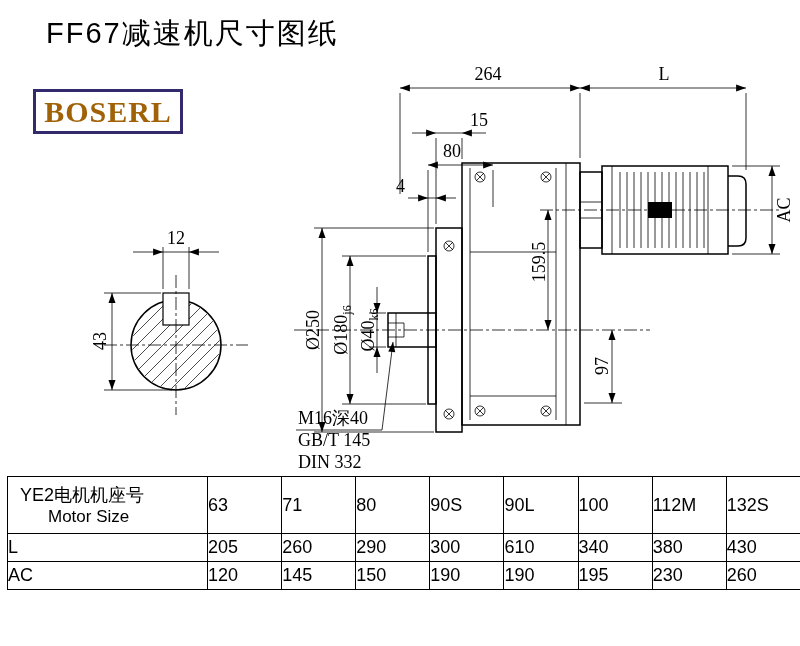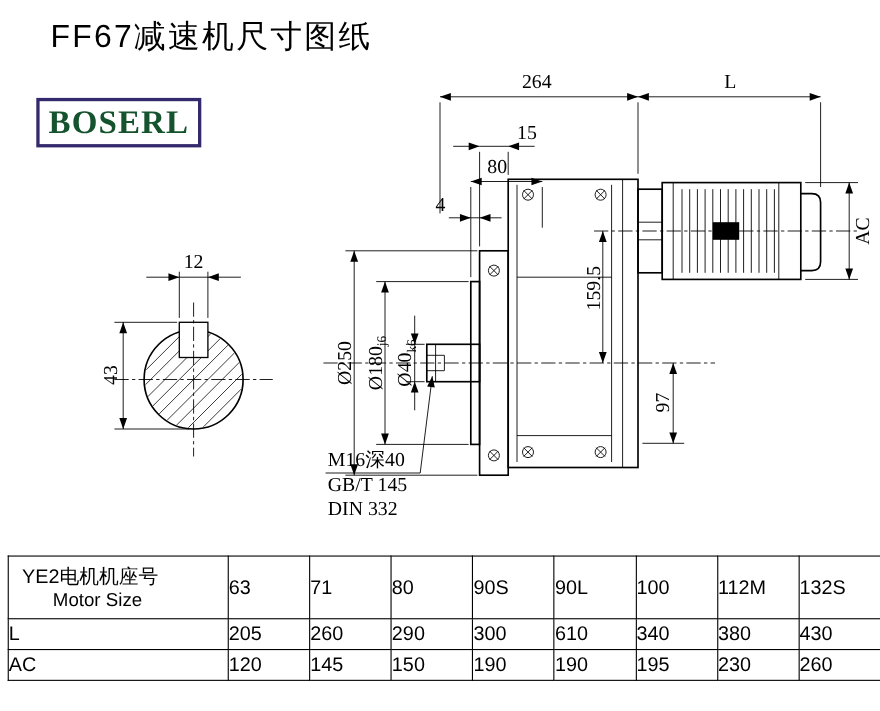--- a/index.html
+++ b/index.html
@@ -1,31 +1,31 @@
 <!DOCTYPE html>
 <html><head>
 <meta charset="utf-8">
 <style>
   *{margin:0;padding:0;box-sizing:border-box}
   html,body{width:800px;height:646px}
   body{background:#fff;position:relative;font-family:"Liberation Sans",sans-serif;overflow:hidden;color:#000}
   .title{position:absolute;left:46px;top:14px;font-size:29px;font-weight:normal;letter-spacing:2px}
   .brand{position:absolute;left:33px;top:89px;width:150px;height:45px;border:3px solid #332a6d;
          display:flex;align-items:center;justify-content:center;
-         font-family:"Liberation Serif",serif;font-size:30px;font-weight:bold;color:#14532d;letter-spacing:1px}
+         font-family:"Liberation Serif",serif;font-size:30px;font-weight:bold;color:#a16207;letter-spacing:1px}
   svg.draw{position:absolute;left:0;top:0}
   svg .lw{fill:none;stroke:#000;stroke-width:1.5}
   svg .xl{fill:none;stroke:#000;stroke-width:0.8}
   svg .ht line{stroke:#000;stroke-width:0.7}
   svg .cl{fill:none;stroke:#000;stroke-width:0.8;stroke-dasharray:13 3 3 3}
   svg .dd{fill:none;stroke:#000;stroke-width:0.8;marker-start:url(#arr);marker-end:url(#arr)}
   svg .de{fill:none;stroke:#000;stroke-width:0.8;marker-end:url(#arr)}
   svg text{font-family:"Liberation Serif",serif;font-size:18px;fill:#000}
   svg text .sub{font-size:12px}
-  .tablewrap{position:absolute;left:7px;top:505px;width:794px}
+  .tablewrap{position:absolute;left:7px;top:476px;width:794px}
   table{border-collapse:collapse;width:100%;table-layout:fixed}
   td{border:1px solid #000;font-size:18px;height:28px;padding:0;overflow:hidden}
   tr.hrow td{height:57px}
   .lblcell{text-align:left}
   .lblcell .cn{padding-left:12px;font-size:18px}
   .lblcell .en{padding-left:40px;font-family:Liberation Sans, sans-serif;font-size:17px}
 </style>
 </head>
 <body>
 

